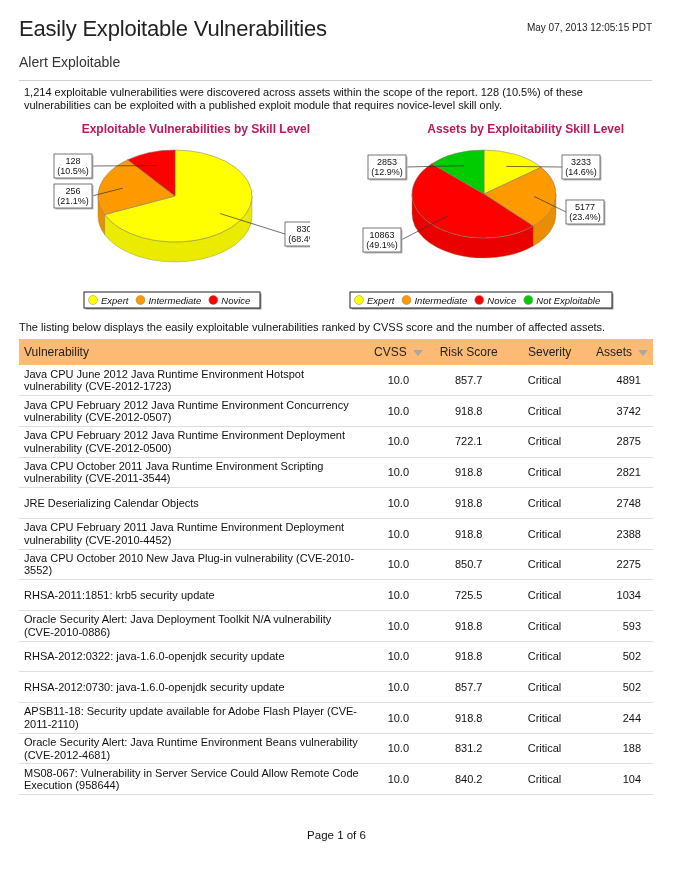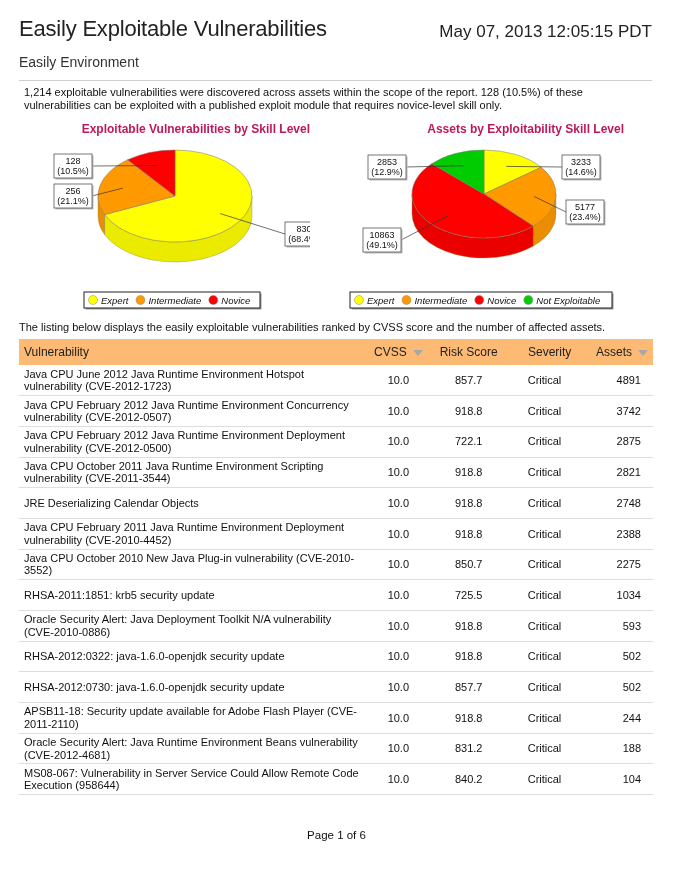--- a/index.html
+++ b/index.html
@@ -7,21 +7,21 @@
   body {
     width: 673px; height: 870px; position: relative; overflow: hidden;
     font-family: "Liberation Sans", sans-serif; color: #000;
   }
   .page-title {
     position: absolute; left: 19px; top: 16px;
     font-size: 22px; color: #222; letter-spacing: -0.2px;
   }
   .timestamp {
     position: absolute; right: 21px; top: 22px;
-    font-size: 17px; color: #222;
+    font-size: 10px; color: #222;
   }
   .section-title {
     position: absolute; left: 19px; top: 54px;
     font-size: 14px; color: #333;
   }
   .divider {
     position: absolute; left: 19px; right: 21px; top: 80px;
     border-top: 1px solid #cfcfcf;
   }
   .summary {
@@ -66,21 +66,21 @@
   .pager {
     position: absolute; left: 0; right: 0; top: 829px; text-align: center;
     font-size: 11.5px; color: #111;
   }
 </style>
 </head>
 <body>
 
 <div class="page-title">Easily Exploitable Vulnerabilities</div>
 <div class="timestamp">May 07, 2013 12:05:15 PDT</div>
-<div class="section-title">Easily Environment</div>
+<div class="section-title">Alert Exploitable</div>
 <div class="divider"></div>
 <div class="summary">1,214 exploitable vulnerabilities were discovered across assets within the scope of the report. 128 (10.5%) of these vulnerabilities can be exploited with a published exploit module that requires novice-level skill only.</div>
 
 <div class="chart" id="chart0" style="left:40px; width:270px;">
   <div class="chart-title">Exploitable Vulnerabilities by Skill Level</div>
   <svg id="svg0" width="270" height="180">
       <g>
         <path d="M212,60 A77,46 0 0 1 64.58693627930947,78.61559079401515 L64.58693627930947,98.61559079401515 A77,46 0 0 0 212,80 Z" fill="rgb(235,235,0)" stroke="#8a8a3a" stroke-width="0.4"></path>
         <path d="M64.58693627930947,78.61559079401515 A77,46 0 0 1 58,60.00000000000001 L58,80 A77,46 0 0 0 64.58693627930947,98.61559079401515 Z" fill="rgb(235,141,0)" stroke="#8a8a3a" stroke-width="0.4"></path>
       </g>

